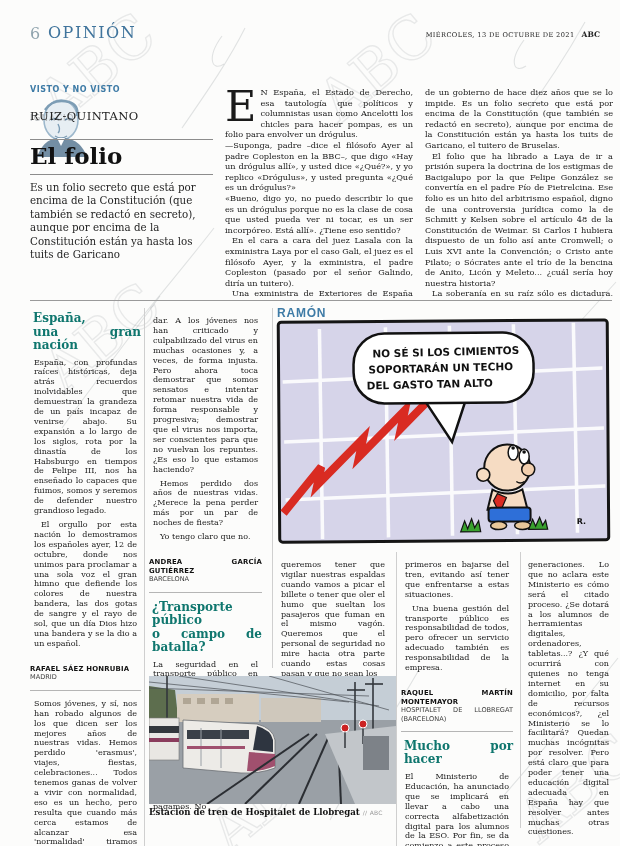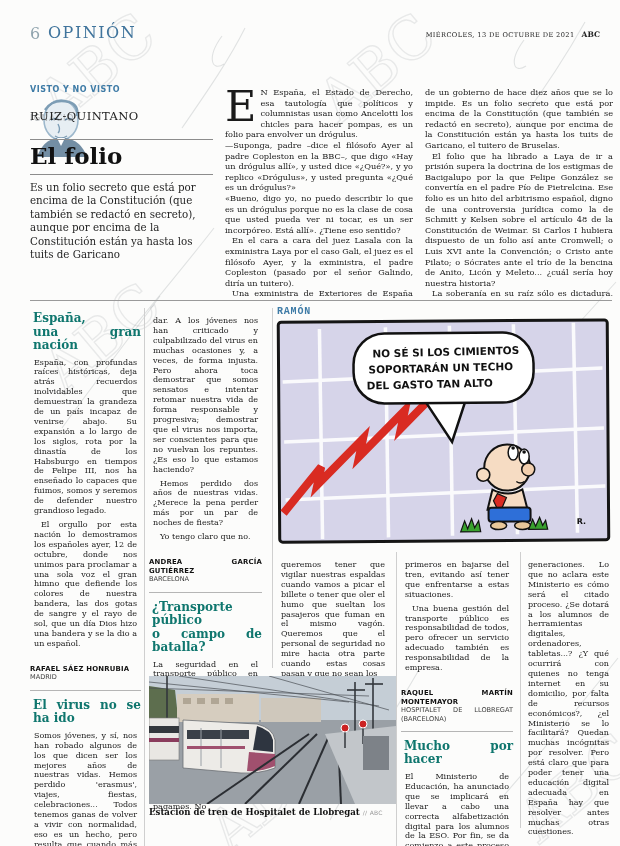--- a/index.html
+++ b/index.html
@@ -38,22 +38,22 @@
   .lcol{position:absolute;font-size:8px;line-height:9.9px;}
   .lcol p{margin:4px;}
   .cartas-head{font-size:13.5px;line-height:15.5px;letter-spacing:.3px;color:#3e7ba6;margin-bottom:7px;}
   .ltitle{font-size:12px;line-height:13.5px;font-weight:bold;color:#0f766e;margin:2px 0 5px 3px;}
   .sig{margin-top:16px;font-family:"DejaVu Sans","Liberation Sans",sans-serif;}
   .sig .nm{font-weight:bold;font-size:6.9px;letter-spacing:.2px;line-height:8.6px;color:#111;}
   .sig .pl{font-size:6.6px;line-height:8.4px;color:#3c3c3c;}
   .lrule{border:0;border-top:1px solid #b5b5b5;margin:8px 0 8px 0;}
   .vrule{position:absolute;width:1px;background:#cfcfcf;}
   
-  .ramon{left:277px;top:306px;font-family:Liberation Mono, monospace;font-weight:bold;
-         font-size:10px;letter-spacing:.8px;color:#3e7ba6;}
+  .ramon{left:277px;top:306px;font-family:Liberation Sans, sans-serif;font-weight:bold;
+         font-size:12px;letter-spacing:.8px;color:#3e7ba6;}
   .cartoon{left:276px;top:318px;}
   .bubble-txt{font-family:"DejaVu Sans","Liberation Sans",sans-serif;font-weight:bold;font-size:10.5px;fill:#111;}
   .cart-sig{font-family:"DejaVu Sans",sans-serif;font-weight:bold;font-size:8px;fill:#111;}
   
   .photo{left:149px;top:676px;}
   .caption{left:149px;top:807px;width:247px;font-size:8.6px;font-weight:bold;color:#111;}
   .caption .credit{font-family:"DejaVu Sans",sans-serif;font-weight:normal;font-size:6px;color:#999;letter-spacing:.3px;}
   
   .note{font-style:italic;font-size:6.4px;line-height:8.5px;color:#2a2a2a;margin-top:7px;}
   .artifacts{position:absolute;left:0;top:0;pointer-events:none;}
@@ -129,21 +129,20 @@
   <div class="lcol j" style="left:30px;top:310px;width:111px">
     <div class="ltitle preline">España,
 una gran nación</div>
     <p>España, con profundas raíces históricas, deja atrás recuerdos inolvidables que demuestran la grandeza de un país incapaz de venirse abajo. Su expansión a lo largo de los siglos, rota por la dinastía de los Habsburgo en tiempos de Felipe III, nos ha enseñado lo capaces que fuimos, somos y seremos de defender nuestro grandioso legado.</p>
     <p class="pi">El orgullo por esta nación lo demostramos los españoles ayer, 12 de octubre, donde nos unimos para proclamar a una sola voz el gran himno que defiende los colores de nuestra bandera, las dos gotas de sangre y el rayo de sol, que un día Dios hizo una bandera y se la dio a un español.</p>
     <div class="sig">
       <div class="nm">RAFAEL SÁEZ HONRUBIA</div>
       <div class="pl">MADRID</div>
     </div>
     <hr class="lrule">
-    <div class="ltitle">El virus no se ha ido</div>
     <p>Somos jóvenes, y sí, nos han robado algunos de los que dicen ser los mejores años de nuestras vidas. Hemos perdido 'erasmus', viajes, fiestas, celebraciones... Todos tenemos ganas de volver a vivir con normalidad, eso es un hecho, pero resulta que cuando más cerca estamos de alcanzar esa 'normalidad' tiramos todo por la borda.</p>
 
   </div>
 
   <div class="lcol j" style="left:149px;top:312px;width:113px">
     <p>dar. A los jóvenes nos han criticado y culpabilizado del virus en muchas ocasiones y, a veces, de forma injusta. Pero ahora toca demostrar que somos sensatos e intentar retomar nuestra vida de forma responsable y progresiva; demostrar que el virus nos importa, ser conscientes para que no vuelvan los repuntes. ¿Es eso lo que estamos haciendo?</p>
     <p class="pi">Hemos perdido dos años de nuestras vidas. ¿Merece la pena perder más por un par de noches de fiesta?</p>
     <p class="pi">Yo tengo claro que no.</p>
     <div class="sig">
       <div class="nm">ANDREA GARCÍA GUTIÉRREZ</div>

